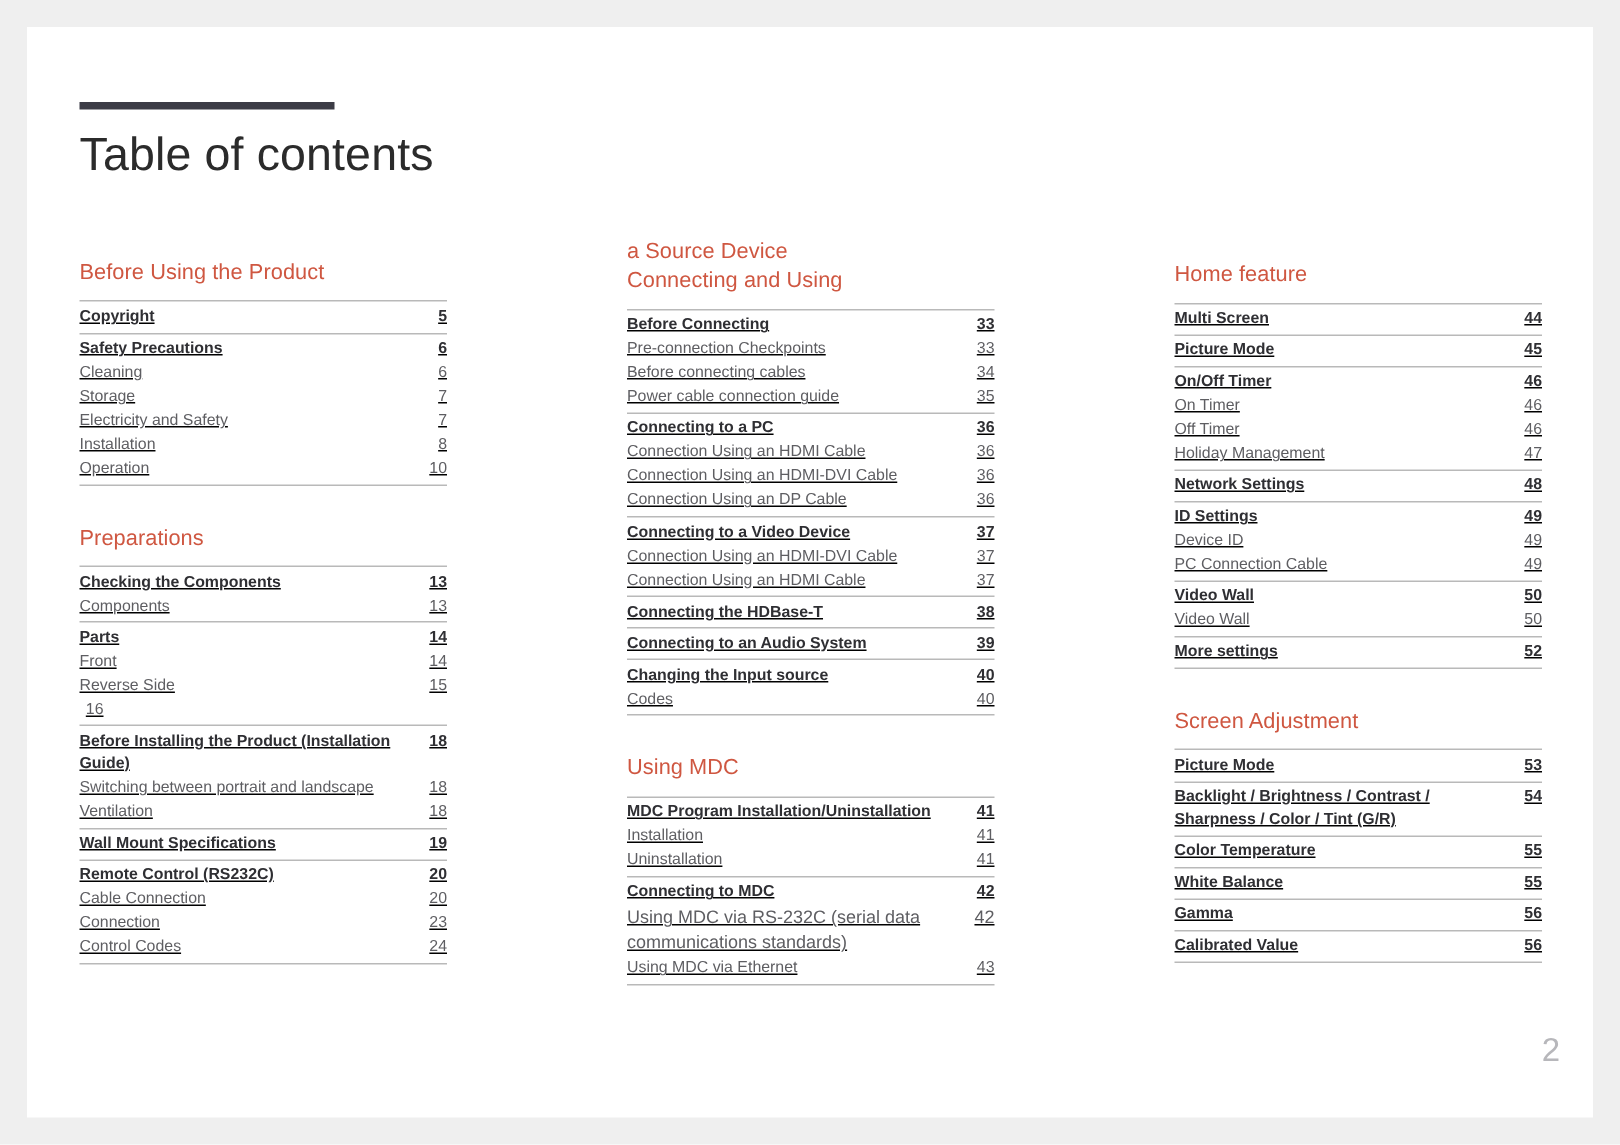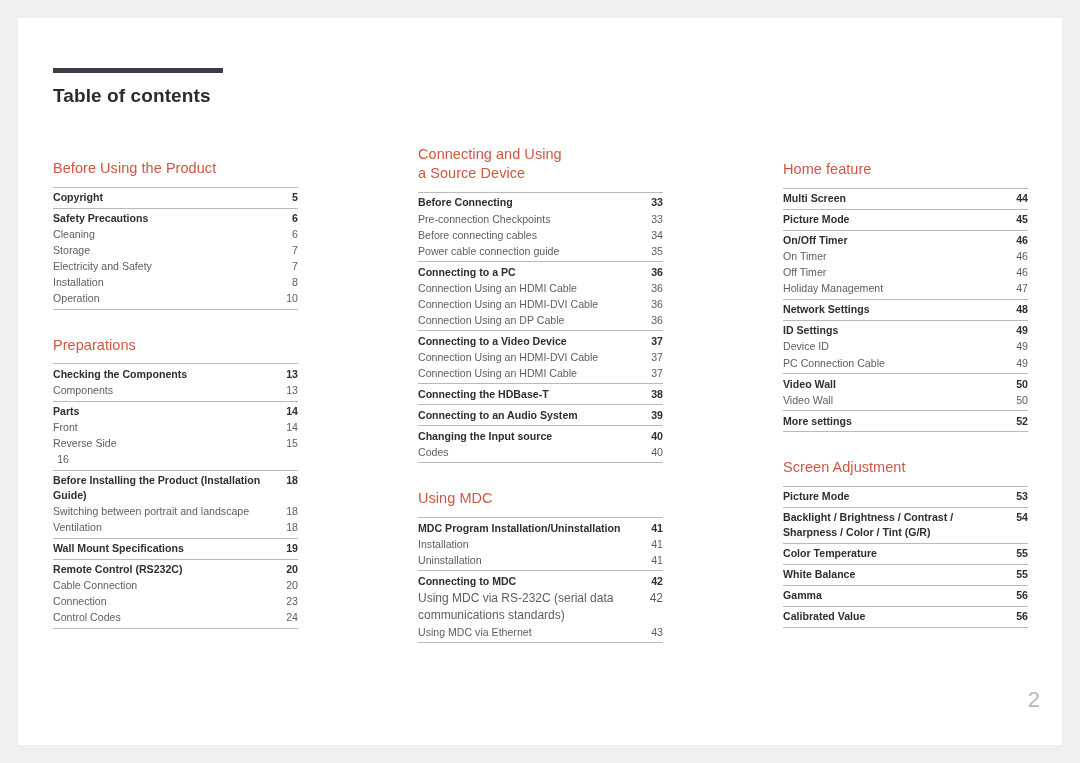--- a/index.html
+++ b/index.html
@@ -30,22 +30,22 @@
   }
 
   
   .title-rule {
     width: 170px;
     height: 5px;
     background: #3c3c46;
     margin: 0 0 12px 0;
   }
   .doc-title {
-    font-size: 19px;
-    font-weight: 700;
+    font-size: 31px;
+    font-weight: 400;
     color: #2b2b2b;
     letter-spacing: 0.1px;
     margin: 0;
     line-height: 1.15;
   }
 
   
   .columns {
     display: flex;
     margin-top: 38px;
@@ -73,20 +73,21 @@
   }
   .section-heading .hl {
     display: block;
   }
 
   
   .group {
     border-top: 1px solid #b9b9b9;
     padding-top: 2px;
     padding-bottom: 2px;
+    text-decoration: underline;
   }
   .group:last-child {
     border-bottom: 1px solid #b9b9b9;
   }
 
   .row {
     display: flex;
     align-items: baseline;
     line-height: 1.42;
     padding: 0.5px 0;
@@ -273,22 +274,22 @@
                 <span class="label">Control Codes</span>
                 <span class="pg">24</span>
               </div>
             </div>
           </div>
         </div>
         <div class="col-gap"></div>
         <div class="col">
           <div class="section">
             <div class="section-heading">
+              <span class="hl">a Source Device</span>
               <span class="hl">Connecting and Using</span>
-              <span class="hl">a Source Device</span>
             </div>
             <div class="group">
               <div class="row main">
                 <span class="label">Before Connecting</span>
                 <span class="pg">33</span>
               </div>
               <div class="row sub">
                 <span class="label">Pre-connection Checkpoints</span>
                 <span class="pg">33</span>
               </div>

